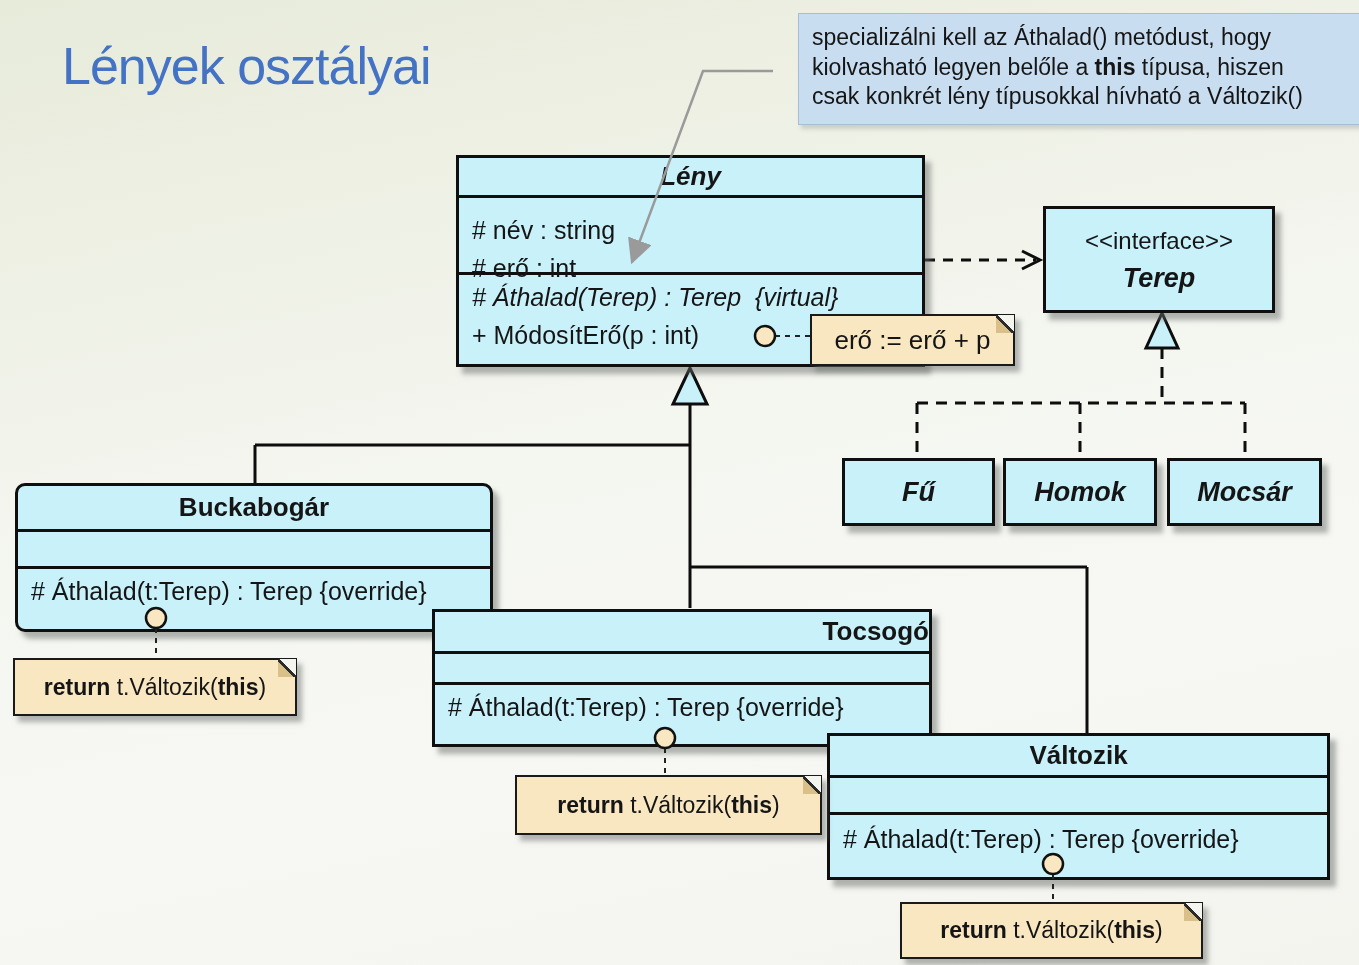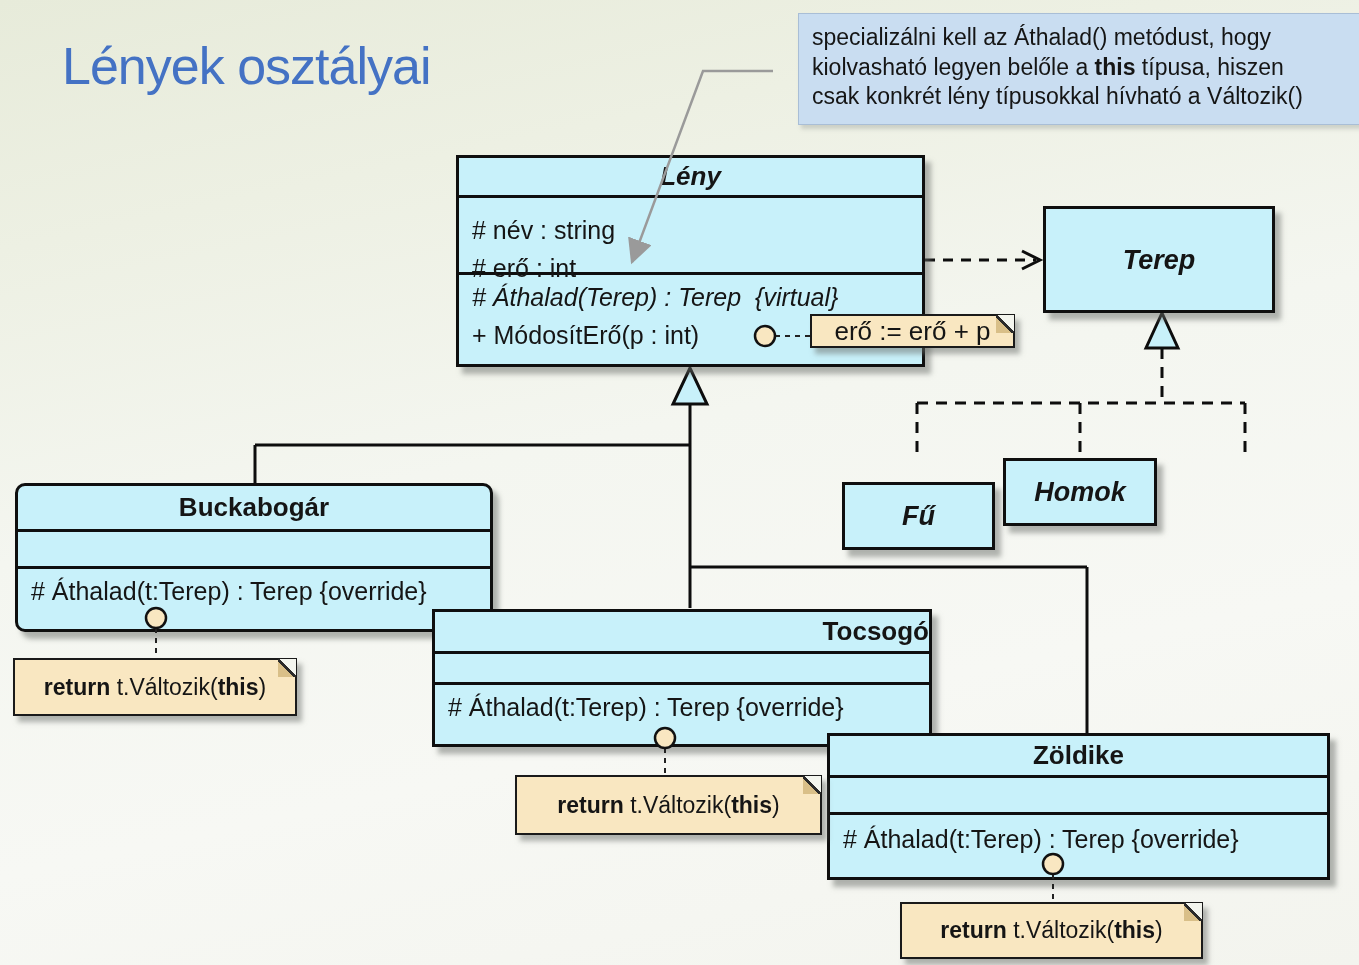--- a/index.html
+++ b/index.html
@@ -109,28 +109,32 @@
       <div class="row"># név : string</div>
       <div class="row"># erő : int</div>
     </div>
     <div class="uml-methods">
       <div class="row i"># Áthalad(Terep) : Terep  {virtual}</div>
       <div class="row">+ MódosítErő(p : int)</div>
     </div>
   </div>
 
   <div class="iface" style="left:1043px;top:206px;width:232px;height:107px;">
+    <div class="stereo">&lt;&lt;interface&gt;&gt;</div>
     <div class="iname bi">Terep</div>
   </div>
 
-  <div class="leaf" style="left:842px;top:482px;width:153px;height:68px;">
+  <div class="leaf" style="left:842px;top:458px;width:153px;height:68px;">
       <span>Fű</span>
     </div>
   <div class="leaf" style="left:1003px;top:458px;width:154px;height:68px;">
       <span>Homok</span>
+    </div>
+  <div class="leaf" style="left:1167px;top:458px;width:155px;height:68px;">
+      <span>Mocsár</span>
     </div>
 
   <div class="uml" style="left:15px;top:483px;width:478px;height:149px;border-radius:10px;">
     <div class="uml-head" style="height:46px;">
         <span>Buckabogár</span>
       </div>
     <div class="uml-attrs" style="height:37px;"></div>
     <div class="uml-methods">
       <div class="row" style="line-height:34px;padding-top:2px;"># Áthalad(t:Terep) : Terep {override}</div>
     </div>
@@ -141,29 +145,29 @@
         <span>Tocsogó</span>
       </div>
     <div class="uml-attrs" style="height:31px;"></div>
     <div class="uml-methods">
       <div class="row" style="line-height:34px;padding-top:2px;"># Áthalad(t:Terep) : Terep {override}</div>
     </div>
   </div>
 
   <div class="uml" style="left:827px;top:733px;width:503px;height:147px;">
     <div class="uml-head" style="height:42px;">
-        <span>Zöldike</span>
+        <span>Változik</span>
       </div>
     <div class="uml-attrs" style="height:37px;"></div>
     <div class="uml-methods">
       <div class="row" style="line-height:34px;padding-top:4px;"># Áthalad(t:Terep) : Terep {override}</div>
     </div>
   </div>
 
-  <div class="note note-ero" style="left:810px;top:314px;width:205px;height:34px;">
+  <div class="note note-ero" style="left:810px;top:314px;width:205px;height:52px;">
     <span>erő := erő + p</span>
   </div>
 
   <div class="note" style="left:13px;top:658px;width:284px;height:58px;">
     <span><b>return</b><span> t.Változik(</span><b>this</b><span>)</span></span>
   </div>
 
   <div class="note" style="left:515px;top:775px;width:307px;height:60px;">
     <span><b>return</b><span> t.Változik(</span><b>this</b><span>)</span></span>
   </div>

